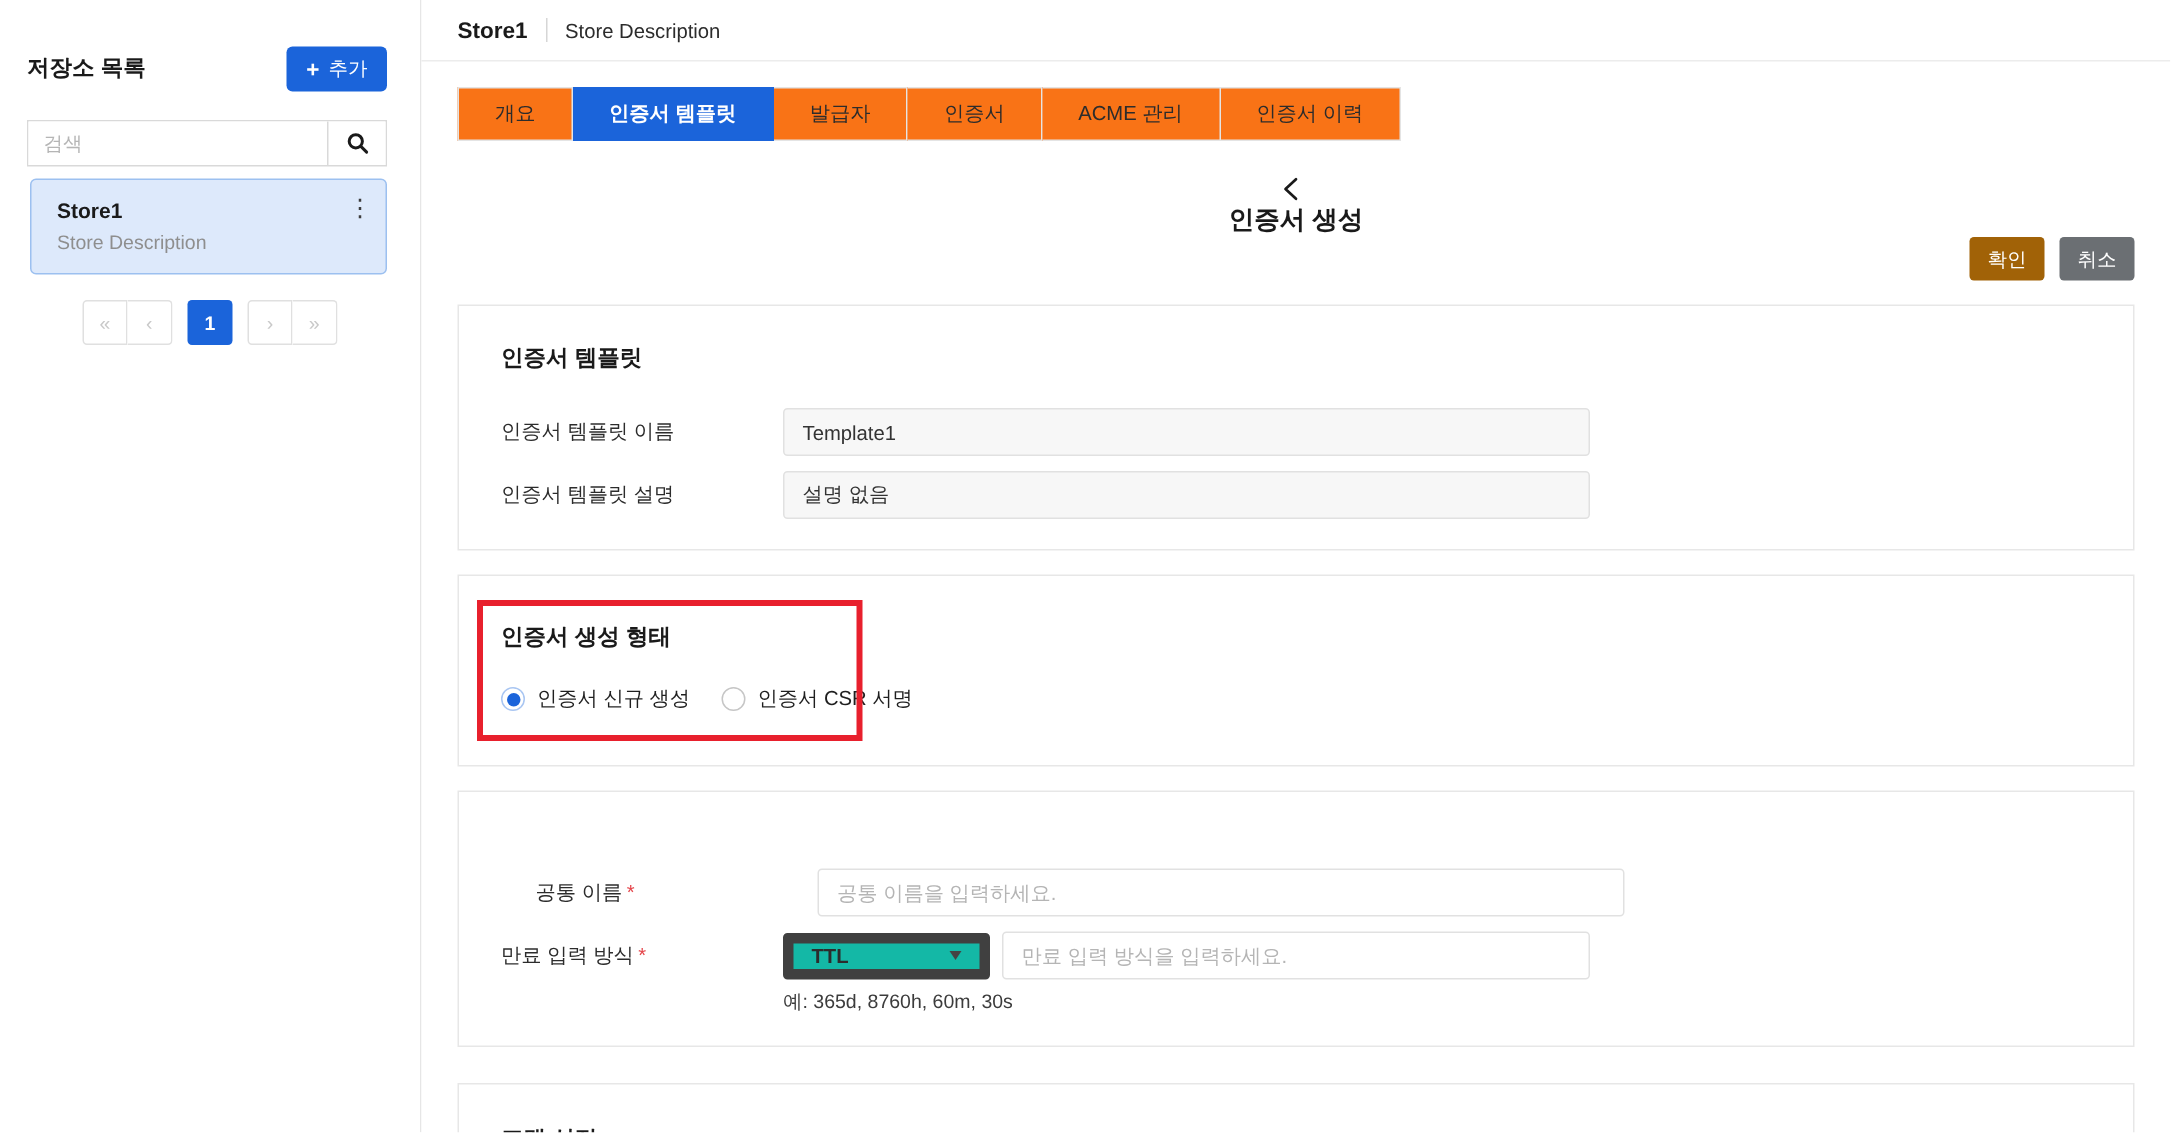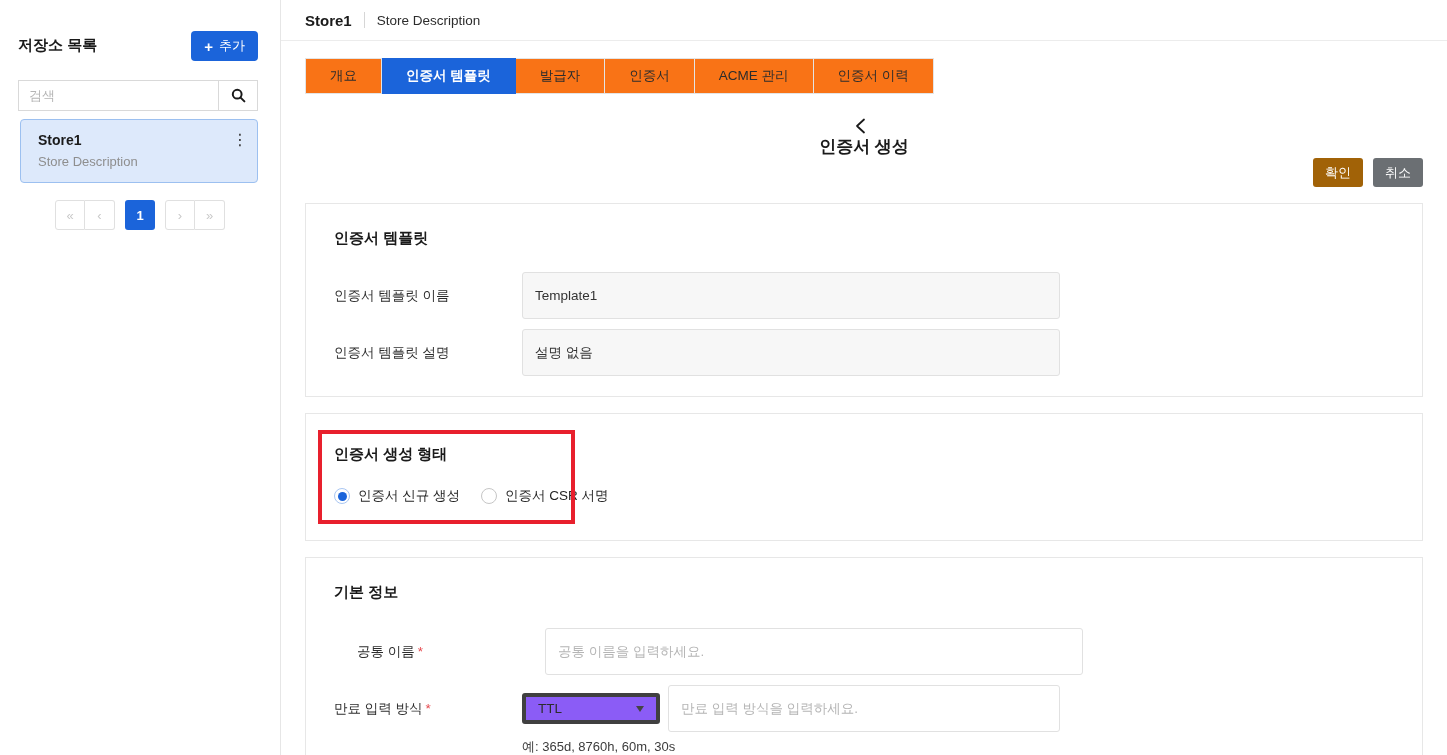--- a/index.html
+++ b/index.html
@@ -48,24 +48,24 @@
   .btn { height:29px; padding:0 12px; border:none; border-radius:3px; font-size:13px; color:#fff; cursor:pointer; font-family:inherit; }
   .btn-confirm { background:#a16207; }
   .btn-cancel { background:#6b6f73; }
 
   .card { border:1px solid #e7e7e7; background:#fff; margin-top:16px; padding:25px 28px 20px 28px; position:relative; }
   .card-title { font-size:15px; font-weight:bold; color:#1a1a1a; }
   .field-row { display:flex; align-items:center; margin-top:10px; }
   .field-row.first { margin-top:24px; }
   .field-label { width:188px; font-size:13.5px; color:#2c2c2c; flex:0 0 188px; }
   .req { color:#e5484d; margin-left:3px; }
-  .t-input { width:538px; height:47px; border:1px solid #e1e1e1; border-radius:3px; padding:0 12px; font-size:13.5px; color:#333; background:#fff; font-family:inherit; outline:none; }
+  .t-input { width:538px; height:32px; border:1px solid #e1e1e1; border-radius:3px; padding:0 12px; font-size:13.5px; color:#333; background:#fff; font-family:inherit; outline:none; }
   .t-input::placeholder { color:#b5b5b5; }
   .t-input.readonly { background:#f7f7f7; }
-  .select-box { display:flex; align-items:center; justify-content:space-between; height:31px; border:4px solid #404040; border-radius:3px; background:#8b5cf6; padding:0 12px; font-size:13.5px; color:#2c2c2c; cursor:pointer; }
+  .select-box { display:flex; align-items:center; justify-content:space-between; height:31px; border:7px solid #404040; border-radius:3px; background:#14b8a6; padding:0 12px; font-size:13.5px; color:#2c2c2c; cursor:pointer;font-weight:bold; }
   .select-ttl { width:138px; margin-right:8px; flex:0 0 138px; }
   .caret { width:0; height:0; border-left:4.5px solid transparent; border-right:4.5px solid transparent; border-top:6px solid #444; }
   .input-expiry { width:392px; }
   .hint { margin-left:188px; margin-top:6px; font-size:13px; color:#3c3c3c; }
 
   
   .red-annotation { position:absolute; left:12px; top:16px; width:257px; height:94px; border:4px solid #e8202d; pointer-events:none; z-index:2; }
   .radio-row { display:flex; align-items:center; gap:21px; margin-top:23px; }
   .radio-opt { display:flex; align-items:center; gap:8px; cursor:pointer; }
   .radio-circle { width:16px; height:16px; border-radius:50%; border:1px solid #c6c6c6; background:#fff; display:flex; align-items:center; justify-content:center; flex:0 0 16px; }
@@ -175,21 +175,20 @@
             <span class="radio-label">인증서 신규 생성</span>
           </label>
           <label class="radio-opt">
             <span class="radio-circle"></span>
             <span class="radio-label">인증서 CSR 서명</span>
           </label>
         </div>
       </section>
 
       <section class="card">
-        <div class="card-title">기본 정보</div>
         <div class="field-row first" style="margin-top:26px;margin-left:23px;">
           <div class="field-label"><span>공통 이름</span><span class="req">*</span></div>
           <input class="t-input" type="text" placeholder="공통 이름을 입력하세요." style="">
         </div>
         <div class="field-row">
           <div class="field-label"><span>만료 입력 방식</span><span class="req">*</span></div>
           <div class="select-box select-ttl">
             <span>TTL</span>
             <span class="caret"></span>
           </div>

